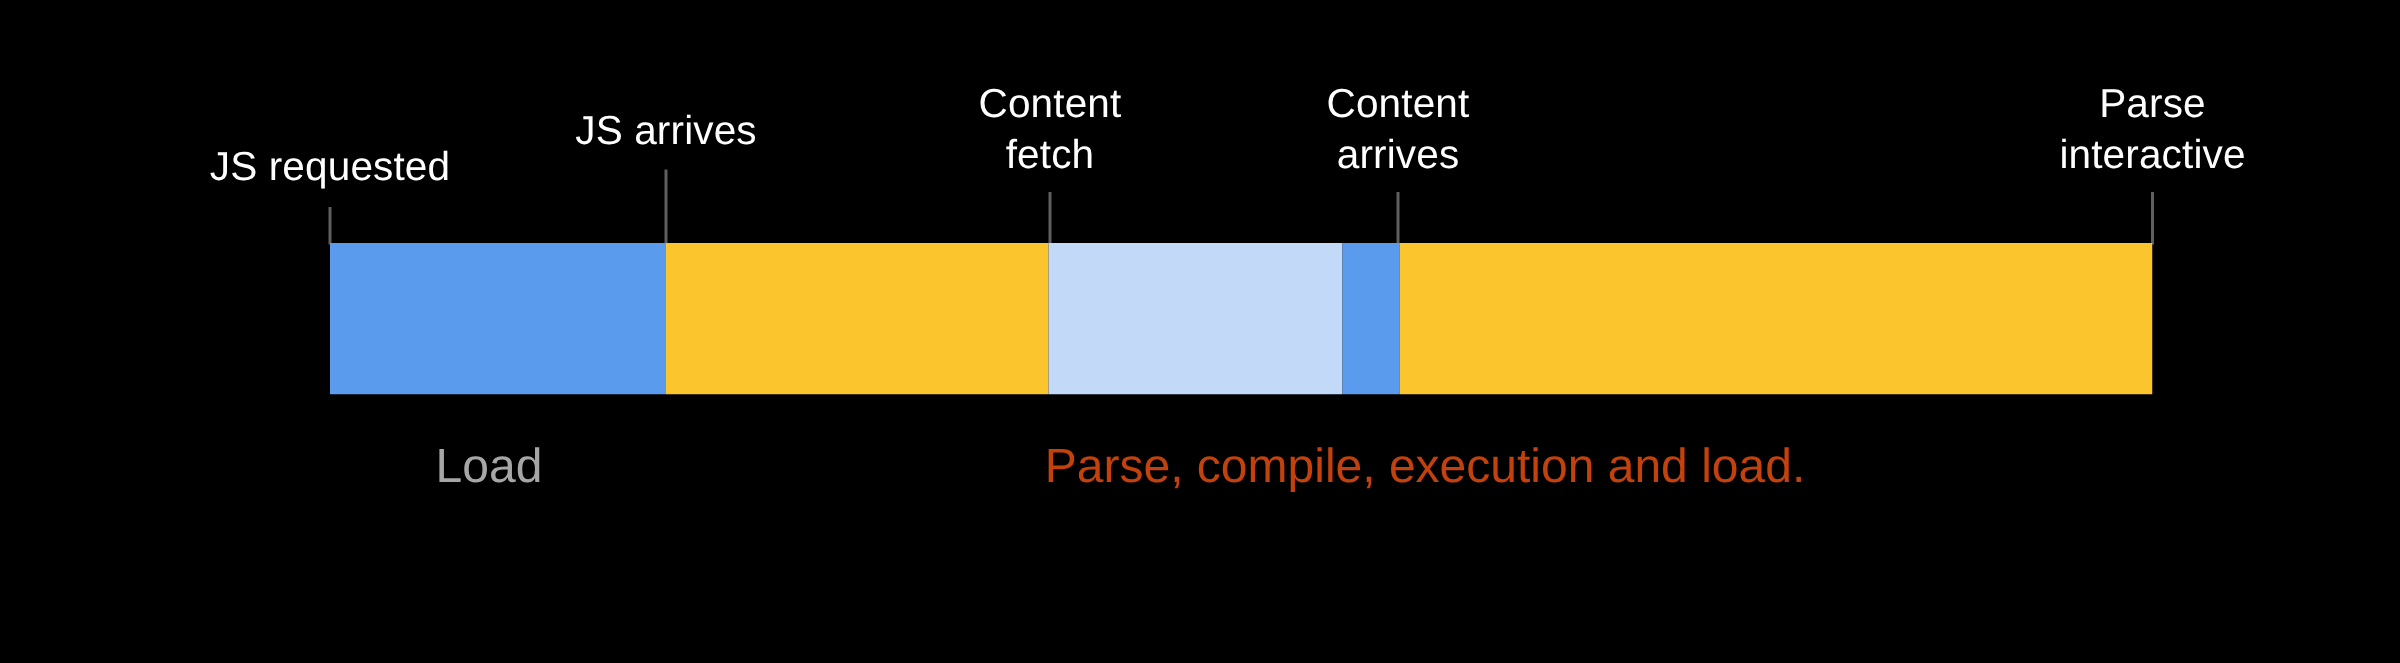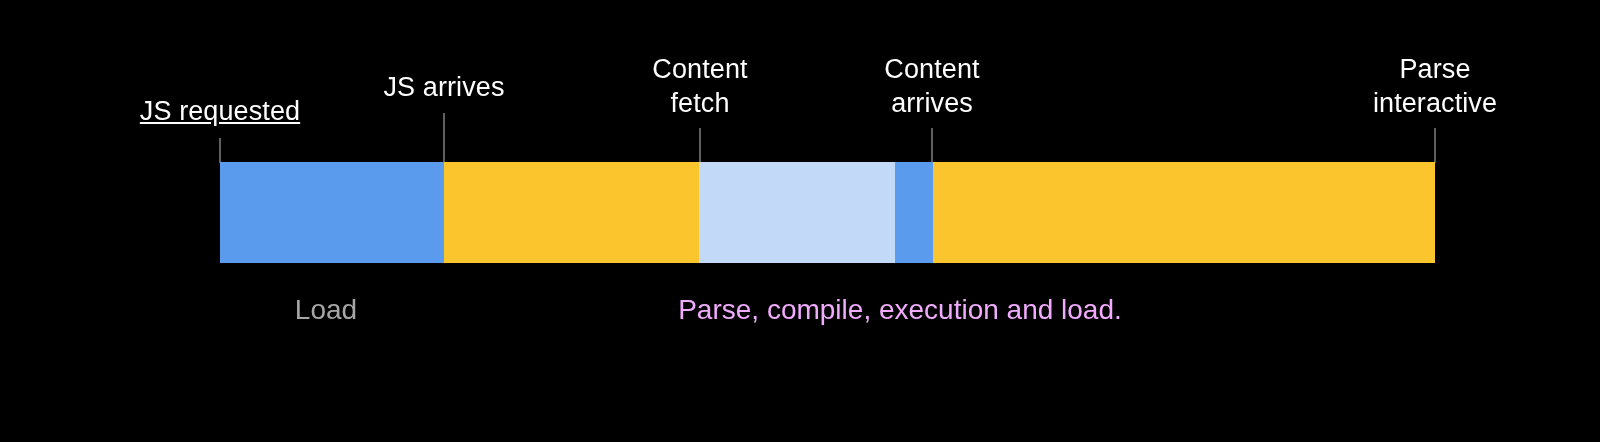--- a/index.html
+++ b/index.html
@@ -62,33 +62,33 @@
   }
   .seg { height: 100%; }
 
   
   .caption {
     position: absolute;
     transform: translateX(-50%);
     white-space: pre;
     text-align: center;
     color: #a6a6a6;
-    font-size: 28px;
+    font-size: 32px;
     line-height: 44px;
     font-weight: 400;
   }
 </style>
 </head>
 <body>
 
 <div id="stage">
 
   <div id="markers-layer">
       <div class="marker" style="left: 220px;">
-        <div class="marker-label" style="top: 94px; text-decoration: underline;">JS requested</div>
+        <div class="marker-label" style="top: 94px;">JS requested</div>
         <div class="marker-tick" style="top: 138px; height: 25px;"></div>
       </div>
       <div class="marker" style="left: 444px;">
         <div class="marker-label" style="top: 70px;">JS arrives</div>
         <div class="marker-tick" style="top: 113px; height: 50px;"></div>
       </div>
       <div class="marker" style="left: 700px;">
         <div class="marker-label" style="top: 52px;">Content
 fetch</div>
         <div class="marker-tick" style="top: 128px; height: 35px;"></div>
@@ -108,16 +108,16 @@
   <div id="bar" style="left: 220px; width: 1215px;">
       <div class="seg" title="download" style="width: 224px; background: rgb(91, 155, 238);"></div>
       <div class="seg" title="parse-compile-execute" style="width: 255px; background: rgb(251, 197, 45);"></div>
       <div class="seg" title="content-fetch-wait" style="width: 196px; background: rgb(195, 217, 248);"></div>
       <div class="seg" title="content-download" style="width: 38px; background: rgb(91, 155, 238);"></div>
       <div class="seg" title="post-content-execute" style="width: 502px; background: rgb(251, 197, 45);"></div>
     </div>
 
   <div id="captions-layer">
       <div class="caption" style="left: 326px; top: 288px; color: rgb(166, 166, 166);">Load</div>
-      <div class="caption" style="left: 900px; top: 288px; color: #f0abfc;">Parse, compile, execution and load.</div>
+      <div class="caption" style="left: 950px; top: 288px; color: #c2410c;">Parse, compile, execution and load.</div>
     </div>
 
 </div>
 
 </body></html>

